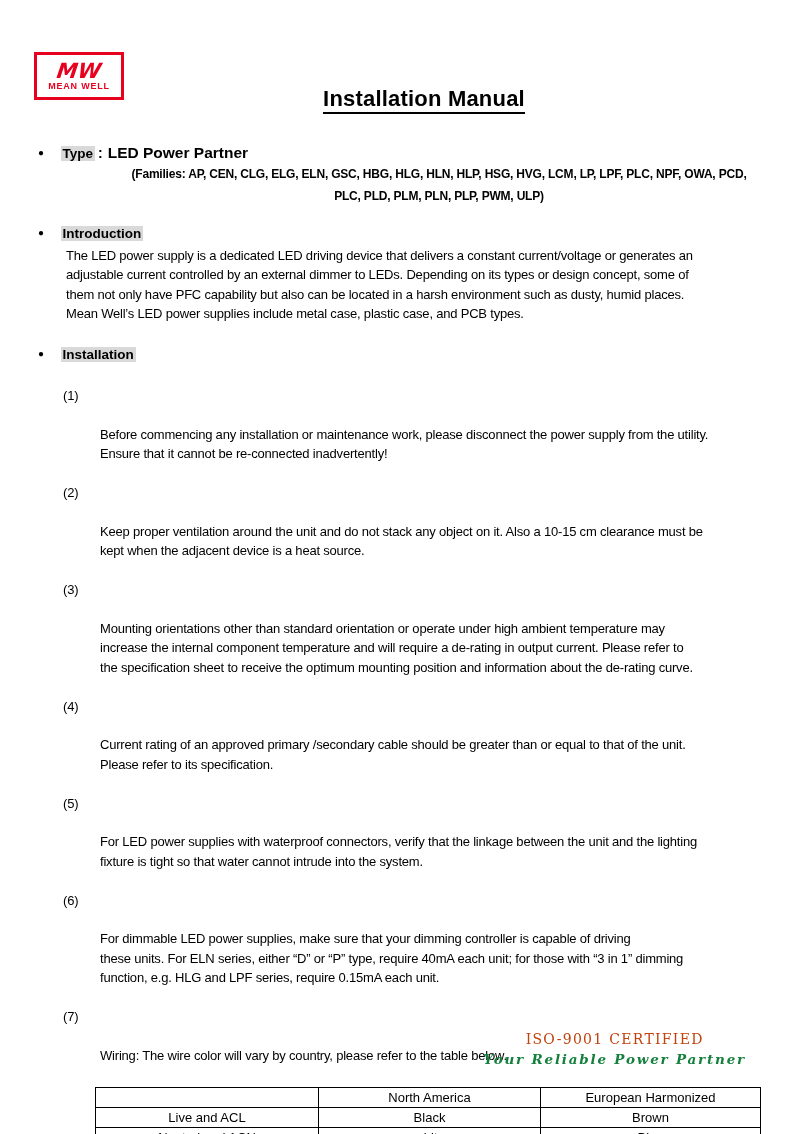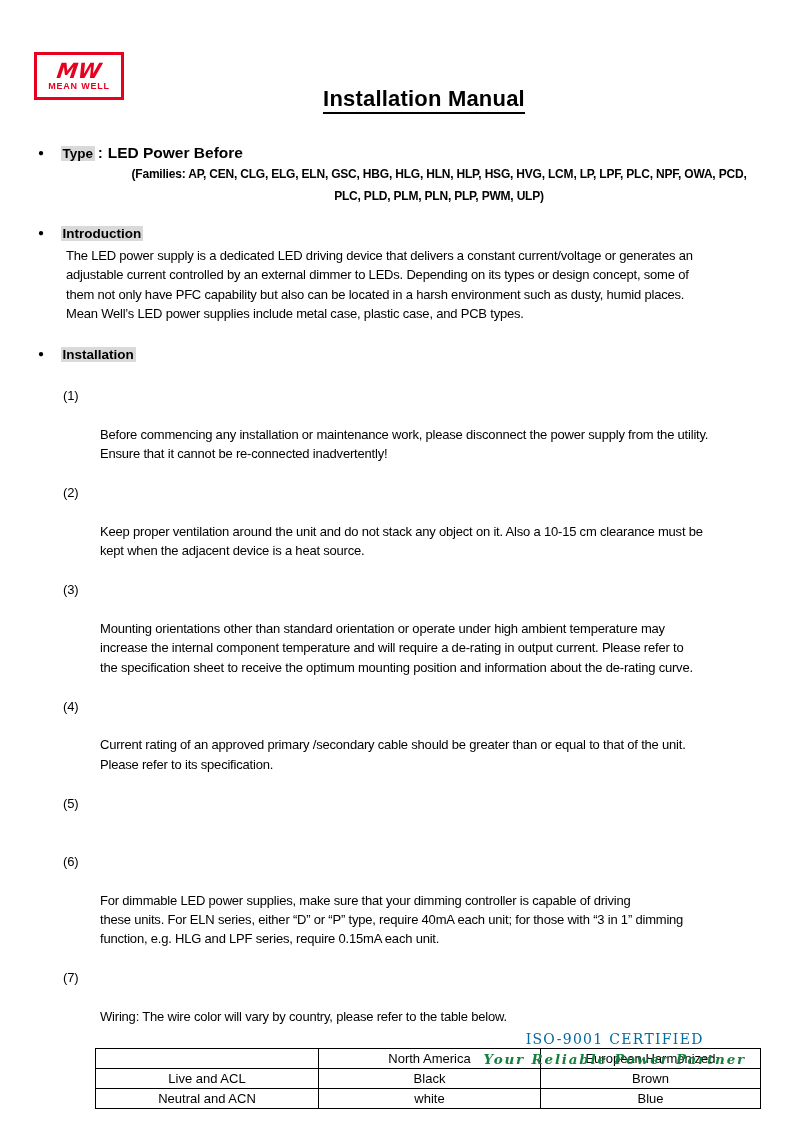--- a/index.html
+++ b/index.html
@@ -38,41 +38,41 @@
   .item .num { position:absolute; left:0; top:0; }
   
   .wire-table { border-collapse:collapse; margin:2px 0 0 95px; font-size:13px; }
   .wire-table th, .wire-table td { border:1px solid #000; text-align:center;
       font-weight:normal; height:20px; padding:0 4px; }
   .wire-table th:nth-child(1), .wire-table td:nth-child(1) { width:223px; }
   .wire-table th:nth-child(2), .wire-table td:nth-child(2) { width:222px; }
   .wire-table th:nth-child(3), .wire-table td:nth-child(3) { width:220px; }
   
   .footer { position:absolute; top:1031px; right:56px; text-align:center; }
-  .iso { font-family:"DejaVu Serif", serif; font-size:14px; letter-spacing:1.3px; color:#0369a1; }
+  .iso { font-family:"DejaVu Serif", serif; font-size:14px; letter-spacing:1.3px; color:#c2410c; }
   .slogan { margin-top:4px; font-family:"DejaVu Serif", serif; font-style:italic;
             font-weight:bold; font-size:13.5px; letter-spacing:1.8px; color:#15803d; }
 </style>
 </head>
 <body>
 
 <div class="page">
 
   <div class="logo">
     <div class="logo-mw">MW</div>
     <div class="logo-brand">MEAN WELL</div>
   </div>
 
   <div class="title">
     <span>Installation Manual</span>
   </div>
 
   <div class="section-row type-row">
     <span class="bullet">●</span>
-    <span class="hl">Type</span><span class="type-sep">:</span><span class="type-value">LED Power Before</span>
+    <span class="hl">Type</span><span class="type-sep">:</span><span class="type-value">LED Power Partner</span>
   </div>
   <div class="families">
     <div>(Families: AP, CEN, CLG, ELG, ELN, GSC, HBG, HLG, HLN, HLP, HSG, HVG, LCM, LP, LPF, PLC, NPF, OWA, PCD,</div>
     <div>PLC, PLD, PLM, PLN, PLP, PWM, ULP)</div>
   </div>
 
   <div class="section-row intro-head">
     <span class="bullet">●</span>
     <span class="hl">Introduction</span>
   </div>
@@ -103,20 +103,22 @@
 increase the internal component temperature  and will require a de-rating in output current. Please refer to
 the specification sheet to receive the optimum mounting position and information about the de-rating curve.</span>
     </div>
     <div class="item">
       <span class="num">(4)</span>
       <span>Current rating of an approved primary /secondary cable should be greater than or equal to that of the unit.
 Please refer to its specification.</span>
     </div>
     <div class="item">
       <span class="num">(5)</span>
+      <span>For LED power supplies with waterproof connectors, verify that the linkage between the unit and the lighting
+fixture is tight so that water cannot intrude into the system.</span>
     </div>
     <div class="item">
       <span class="num">(6)</span>
       <span>For dimmable LED power supplies, make sure that your dimming controller is capable of driving
 these units. For ELN series, either “D” or “P” type, require 40mA each unit; for those with “3 in 1” dimming
 function, e.g. HLG and LPF series, require 0.15mA each unit.</span>
     </div>
     <div class="item">
       <span class="num">(7)</span>
       <span>Wiring: The wire color will vary by country, please refer to the table below.</span>

